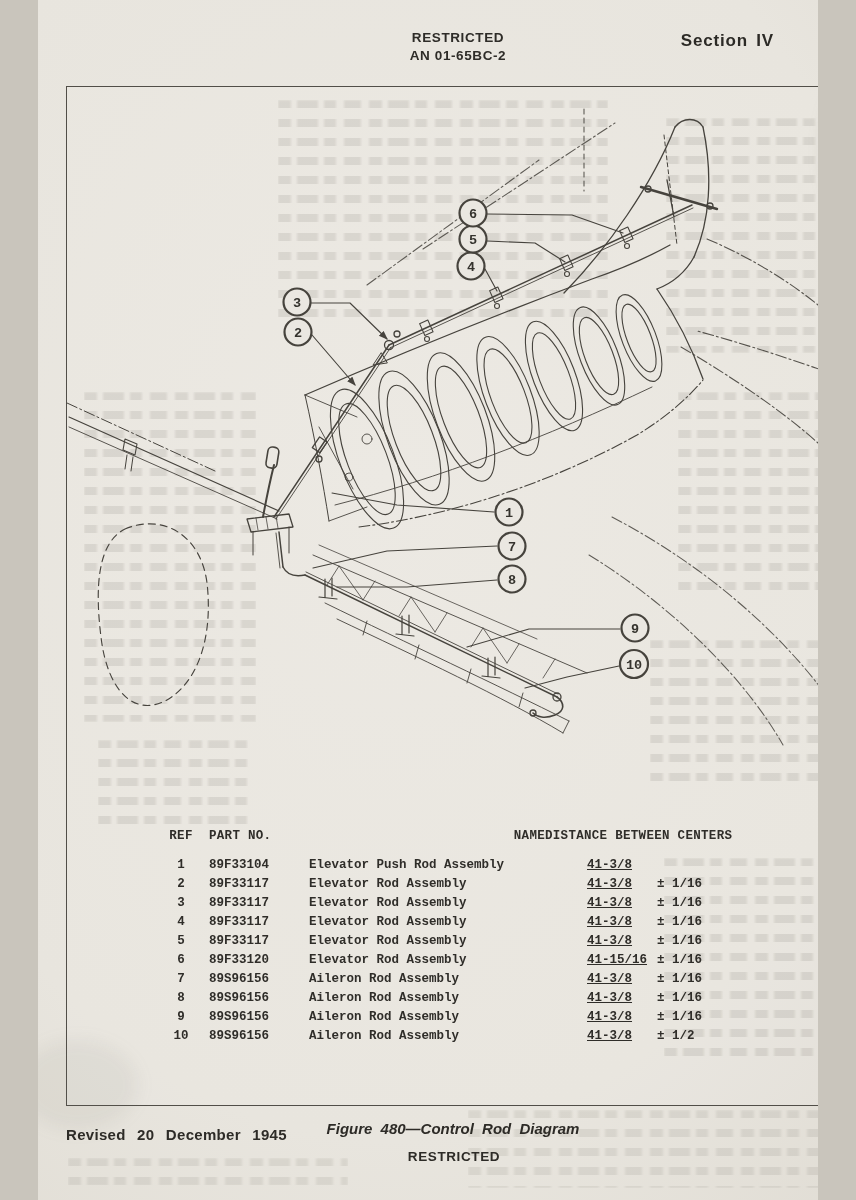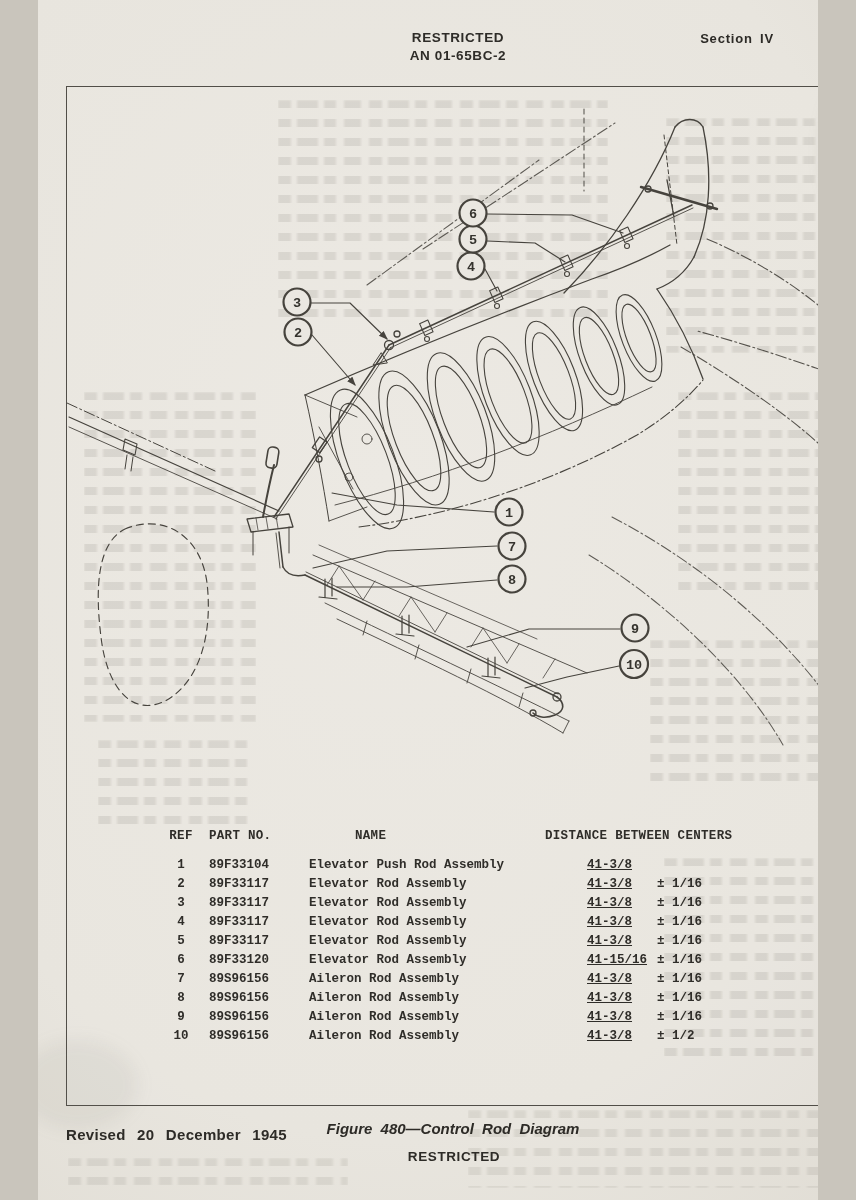--- a/index.html
+++ b/index.html
@@ -15,30 +15,30 @@
   .ghost{
     position:absolute;opacity:.13;filter:blur(1.1px);pointer-events:none;
     background:repeating-linear-gradient(90deg,#5e584e 0 13px,transparent 13px 19px,#5e584e 19px 40px,transparent 40px 46px,#5e584e 46px 58px,transparent 58px 66px,#5e584e 66px 83px,transparent 83px 91px);
     -webkit-mask:repeating-linear-gradient(180deg,#000 0 8px,transparent 8px 19px);
     mask:repeating-linear-gradient(180deg,#000 0 8px,transparent 8px 19px);
   }
   .hdr-center{position:absolute;left:0;width:840px;text-align:center;font-weight:700;
     font-size:13.5px;letter-spacing:.6px;color:#2e2c28;}
   .hdr-restricted{top:30px;}
   .hdr-docnum{top:48px;}
-  .hdr-section{position:absolute;top:31px;right:44px;font-weight:700;font-size:13px;letter-spacing:.8px;word-spacing:3px;}
+  .hdr-section{position:absolute;top:31px;right:44px;font-weight:700;font-size:17px;letter-spacing:.8px;word-spacing:3px;}
   .figure-box{position:absolute;left:28px;top:86px;width:804px;height:1018px;border:1.6px solid #514e48;background:rgba(255,255,255,0.06);}
   .diagram{position:absolute;left:0;top:0;width:804px;height:1018px;}
 
   
   .ptable{position:absolute;left:96px;top:740px;font-family:"Liberation Mono","DejaVu Sans Mono",monospace;
     font-size:12.5px;color:#2f2d29;font-weight:700;}
   .prow{display:grid;grid-template-columns:36px 106px 240px 243px;line-height:19px;}
   .phead{margin-bottom:10px;letter-spacing:.3px;}
-  .phead .h-name{padding-left:50px;}
+  .phead .h-name{padding-left:50px;text-align:right;}
   .c-ref{text-align:center;}
   .c-part{padding-left:10px;}
   .c-name{padding-left:4px;}
   .c-dist{display:flex;padding-left:42px;}
   .c-dist .d{width:70px;text-decoration:underline;}
 
   .ftr{position:absolute;font-weight:700;color:#2d2b27;}
   .ftr-revised{left:28px;top:1126px;font-size:15px;word-spacing:7px;letter-spacing:.3px;}
   .ftr-caption{left:0;top:1120px;width:830px;text-align:center;font-size:15px;font-style:italic;word-spacing:4px;}
   .ftr-restricted{left:0;top:1149px;width:832px;text-align:center;font-size:13.5px;letter-spacing:.6px;}

